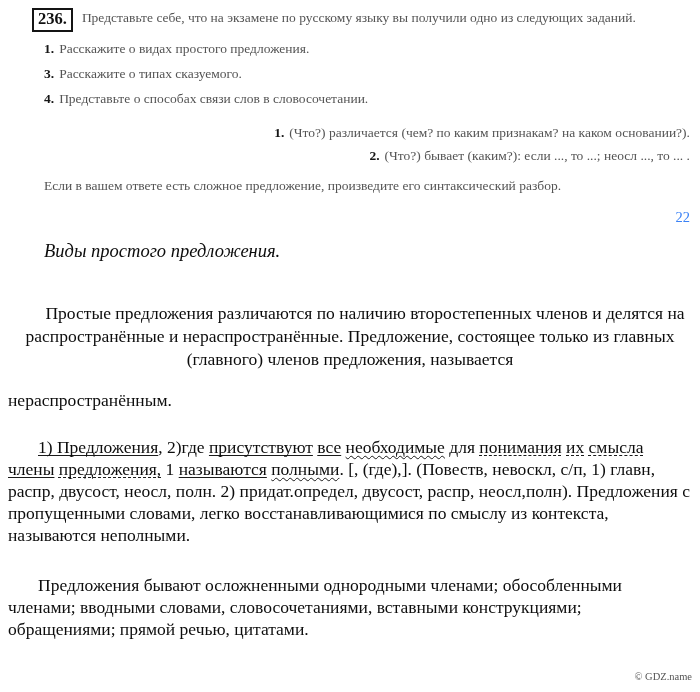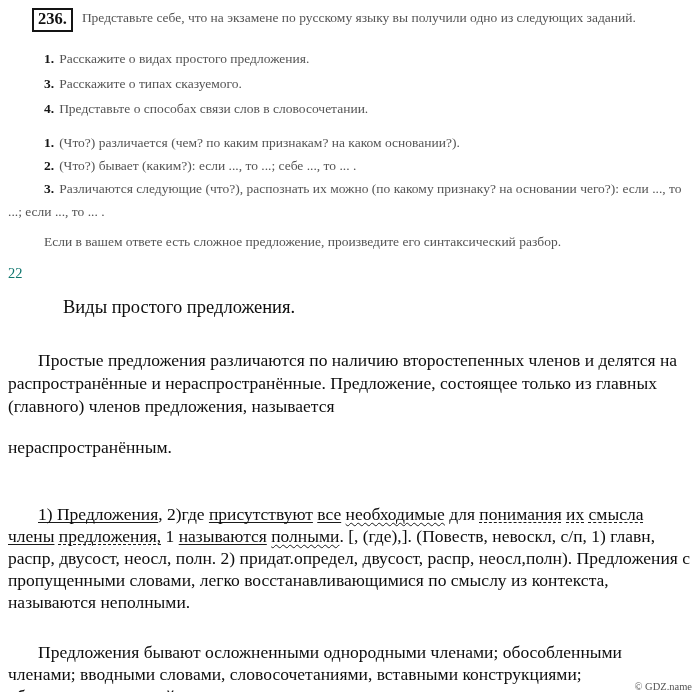--- a/index.html
+++ b/index.html
@@ -18,68 +18,67 @@
     display:inline-block;
     border:2px solid #141414;
     color:#111;
     font-weight:700;
     font-size:16.5px;
     line-height:1.15;
     padding:0 4px 1px 4px;
     margin-right:9px;
     vertical-align:-2px;
   }
-  .tlist { margin:14px 0 10px 0; }
+  .tlist { margin:4px 0 10px 0; }
   .tlist .row { text-indent:36px; line-height:25px; }
-  .clist { margin:4px 0 0 0; }
+  .clist { margin:4px 0 0 0;text-align:right; }
   .clist .row { text-indent:36px; line-height:23px; }
   .num { color:#161616; font-weight:700; margin-right:5px; }
   .instruction { text-align:justify; line-height:1.55; margin:0 0 6px 0; }
   .note { text-indent:36px; margin-top:10px; line-height:1.4;font-family:Liberation Serif, serif; }
-  .pagenum { text-align:left; color:#0f766e; font-size:14.5px; margin-top:7px; font-weight:400; }
+  .pagenum { text-align:right; color:#3b82f6; font-size:14.5px; margin-top:7px; font-weight:400; }
   
   .answer-section { color:#0d0d0d; font-size:17.5px; padding:0 8px; }
-  .answer-title { font-size:18.5px; font-weight:400; margin:15px 0 0 55px; }
-  .p1 { margin-top:31px; text-indent:30px; line-height:23px; }
+  .answer-title { font-size:18.5px; font-weight:400; margin:15px 0 0 36px;font-style:italic; }
+  .p1 { margin-top:40px; text-indent:30px; line-height:23px;text-align:center; }
   .p1-tail { line-height:23px; }
-  .parsed { margin-top:44px; text-indent:30px; line-height:22px; }
+  .parsed { margin-top:24px; text-indent:30px; line-height:22px; }
   .p3 { margin-top:28px; text-indent:30px; line-height:22px; }
   
   .u-solid  { text-decoration:underline solid; }
   .u-dashed { text-decoration:underline dashed; }
   .u-wavy   { text-decoration:underline wavy; }
   .u-solid, .u-dashed, .u-wavy {
     text-decoration-color:#1a1a1a;
     text-underline-offset:2px;
     text-decoration-skip-ink:none;
     text-decoration-thickness:1.2px;
   }
   .watermark {
-    position:absolute; right:8px; bottom:0;
+    position:absolute; right:8px; bottom:10px;
     font-size:10.5px; color:#555;
   }
 </style>
 </head>
 <body>
 
 <div class="task-section">
 
   <p class="ex-head"><span class="ex-num">236.</span><span>Представьте себе, что на экзамене по русскому языку вы получили одно из следующих заданий.</span></p>
 
   <div class="tlist">
     <div class="row"><span class="num">1.</span><span>Расскажите о видах простого предложения.</span></div>
     <div class="row"><span class="num">3.</span><span>Расскажите о типах сказуемого.</span></div>
     <div class="row"><span class="num">4.</span><span>Представьте о способах связи слов в словосочетании.</span></div>
   </div>
 
 
   <div class="clist">
     <div class="row"><span class="num">1.</span><span>(Что?) различается (чем? по каким признакам? на каком основании?).</span></div>
-    <div class="row"><span class="num">2.</span><span>(Что?) бывает (каким?): если ..., то ...; себе ..., то ... .</span></div>
-    <div class="row"><span class="num">3.</span><span>Различаются следующие (что?), распознать их можно (по какому признаку? на основании чего?): если ..., то ...; если ..., то ... .</span></div>
+    <div class="row"><span class="num">2.</span><span>(Что?) бывает (каким?): если ..., то ...; неосл ..., то ... .</span></div>
   </div>
 
   <p class="note">Если в вашем ответе есть сложное предложение, произведите его синтаксический разбор.</p>
 
   <div class="pagenum">22</div>
 </div>
 
 <div class="answer-section">
   <h2 class="answer-title">Виды простого предложения.</h2>
 

